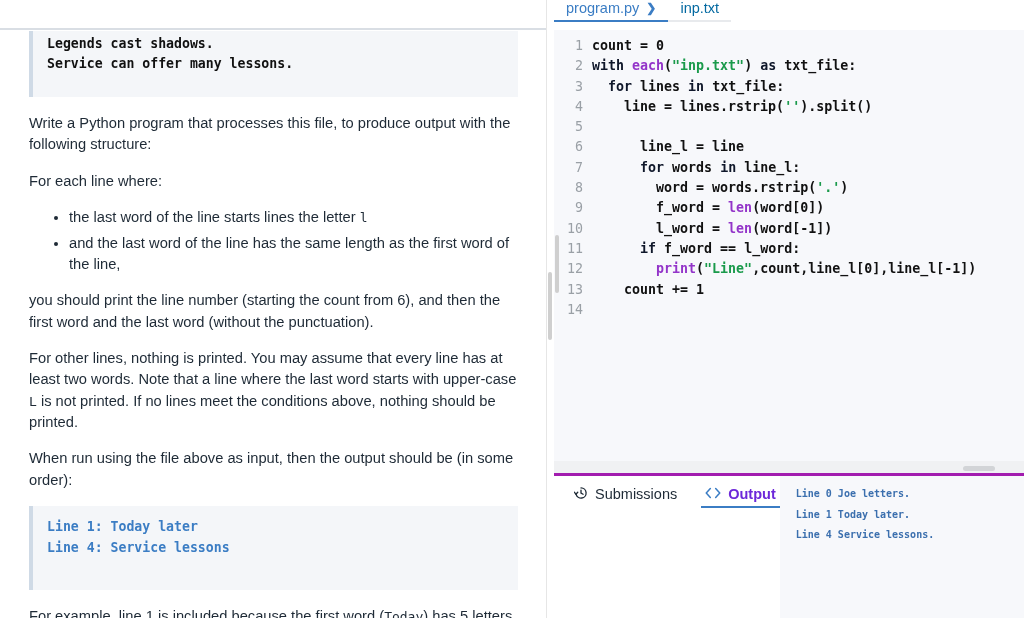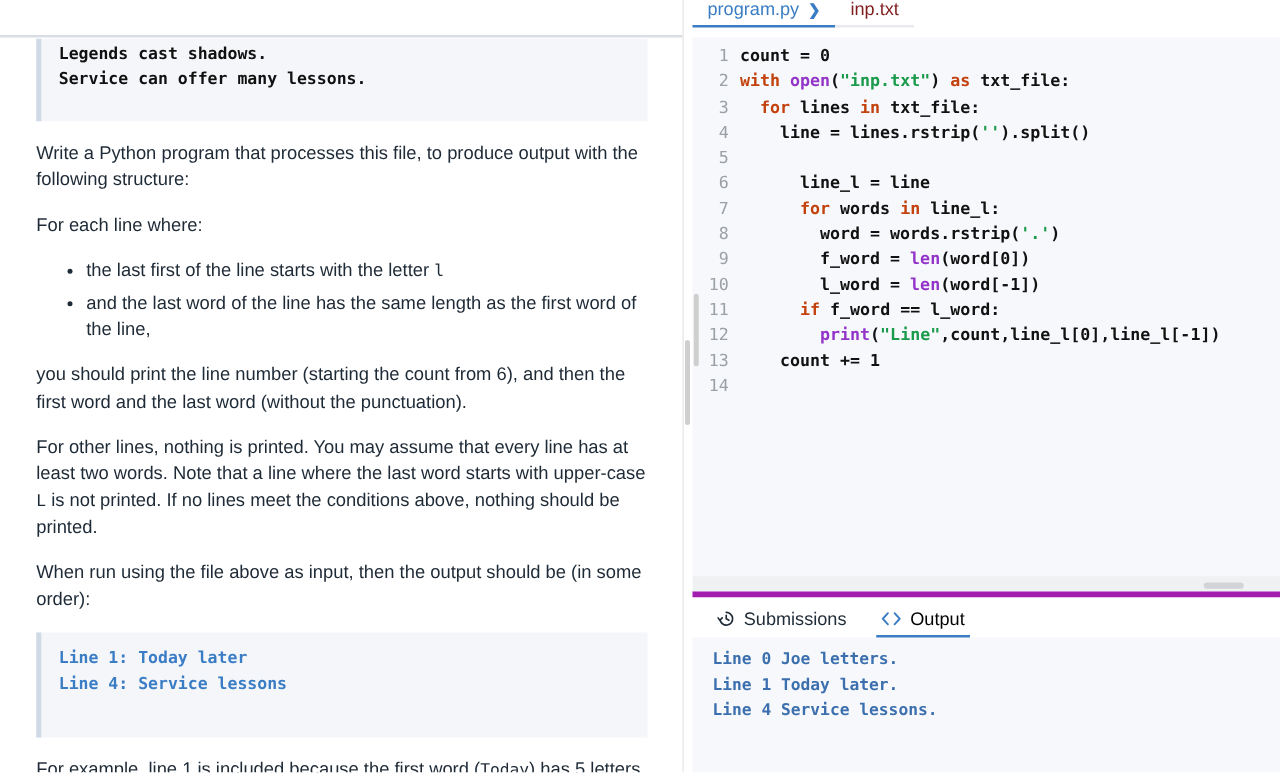--- a/index.html
+++ b/index.html
@@ -106,21 +106,21 @@
   .editor-tabs {
     height: 30px; display: flex; align-items: flex-start;
     position: relative; flex: 0 0 auto;
     background: #ffffff;
   }
   .etab {
     font-size: 14.5px;
     padding: 0 12px 6px 12px;
     display: flex; align-items: center; gap: 7px;
     position: relative; cursor: pointer;
-    color: #7f1d1d;
+    color: #0369a1;
   }
   .etab.active { color: #3b7dc4; }
   .etab.active::after {
     content: ""; position: absolute; left: 0; right: 0; bottom: 0;
     height: 2px; background: #3b7dc4;
   }
   .etab.inactive::after {
     content: ""; position: absolute; left: 0; right: 0; bottom: 0;
     height: 2px; background: #e8eaed;
   }
@@ -139,21 +139,21 @@
     font-size: 13.3px;
     line-height: 20.3px;
   }
   .cline { display: flex; white-space: pre; }
   .ln {
     width: 38px; flex: 0 0 38px; text-align: right;
     color: #9aa0a6; padding-right: 9px;
     user-select: none;
   }
   .ctext { color: #111111; font-weight: bold; }
-  .kw  { color: #c2410c; }
+  .kw  { color: #0f172a; }
   .bi  { color: #9334c9; }
   .st  { color: #1a9a4b; }
   .num { color: #111111; }
 
   .editor-scroll-thumb {
     position: absolute; left: 1px; top: 205px;
     width: 4px; height: 58px;
     background: #cfcfcf; border-radius: 3px;
   }
   .editor-hdrag {
@@ -161,48 +161,48 @@
     width: 32px; height: 5px;
     background: #d2d4d7; border-radius: 3px;
   }
   .editor-bottom-strip {
     position: absolute; left: 0; right: 0; bottom: 0;
     height: 12px; background: #f0f1f3;
   }
 
   .console {
     flex: 1 1 auto;
-    display: flex; flex-direction: column;
-    background: #ffffff;
-    border-top: 5px solid #a21caf;
+    display: flex; flex-direction: row;
+    background: #ffffff;
+    border-top: 3px solid #a21caf;
     justify-content: space-between;
   }
   .console-tabs {
     height: 32px; display: flex; align-items: flex-end;
     padding-left: 16px; gap: 20px;
     background: #ffffff;
   }
   .ctab {
     font-size: 14.5px; padding: 0 4px 6px 4px;
     display: flex; align-items: center; gap: 7px;
     position: relative; cursor: pointer; color: #1e2a36;
   }
-  .ctab.active { color: #000000; }
+  .ctab.active { color: #6d28d9; font-weight: bold; }
   .ctab.active::after {
     content: ""; position: absolute; left: 0; right: 0; bottom: 0;
     height: 2.5px; background: #3b7dc4;
   }
   .ctab-icon { font-size: 13px; line-height: 1; }
 
   .console-body {
     flex: 1 1 auto;
     background: #f7f8fb;
     padding: 8px 0 0 16px;
     font-family: "DejaVu Sans Mono", monospace;
-    font-size: 13px;
+    font-size: 10px;
     line-height: 20.5px;
     color: #3b6fae;
     font-weight: bold;
     white-space: pre;
     overflow: hidden;
   }
 </style>
 </head>
 <body>
 
@@ -220,21 +220,21 @@
     <div class="problem-body prose">
 
       <div class="codeblock scrolled-top">Legends cast shadows.
 Service can offer many lessons.</div>
 
       <p>Write a Python program that processes this file, to produce output with the following structure:</p>
 
       <p>For each line where:</p>
 
       <ul>
-        <li><span>the last first of the line starts with the letter </span><code>l</code></li>
+        <li><span>the last word of the line starts lines the letter </span><code>l</code></li>
         <li>and the last word of the line has the same length as the first word of the line,</li>
       </ul>
 
       <p>you should print the line number (starting the count from 6), and then the first word and the last word (without the punctuation).</p>
 
       <p><span>For other lines, nothing is printed. You may assume that every line has at least two words. Note that a line where the last word starts with upper-case </span><code>L</code><span> is not printed. If no lines meet the conditions above, nothing should be printed.</span></p>
 
       <p>When run using the file above as input, then the output should be (in some order):</p>
 
       <div class="codeblock sample">Line 1: Today later
@@ -257,21 +257,21 @@
         <span class="chev">❯</span>
       </div>
       <div class="etab inactive">
         <span>inp.txt</span>
       </div>
     </div>
 
     <div class="editor-wrap">
       <div class="editor" id="code-editor">
           <div class="cline"><span class="ln">1</span><span class="ctext"><span class="ctext">count = </span><span class="num">0</span></span></div>
-          <div class="cline"><span class="ln">2</span><span class="ctext"><span class="kw">with </span><span class="bi">open</span><span class="ctext">(</span><span class="st">"inp.txt"</span><span class="ctext">) </span><span class="kw">as </span><span class="ctext">txt_file:</span></span></div>
+          <div class="cline"><span class="ln">2</span><span class="ctext"><span class="kw">with </span><span class="bi">each</span><span class="ctext">(</span><span class="st">"inp.txt"</span><span class="ctext">) </span><span class="kw">as </span><span class="ctext">txt_file:</span></span></div>
           <div class="cline"><span class="ln">3</span><span class="ctext"><span class="ctext">  </span><span class="kw">for </span><span class="ctext">lines </span><span class="kw">in </span><span class="ctext">txt_file:</span></span></div>
           <div class="cline"><span class="ln">4</span><span class="ctext"><span class="ctext">    line = lines.rstrip(</span><span class="st">''</span><span class="ctext">).split()</span></span></div>
           <div class="cline"><span class="ln">5</span></div>
           <div class="cline"><span class="ln">6</span><span class="ctext"><span class="ctext">      line_l = line</span></span></div>
           <div class="cline"><span class="ln">7</span><span class="ctext"><span class="ctext">      </span><span class="kw">for </span><span class="ctext">words </span><span class="kw">in </span><span class="ctext">line_l:</span></span></div>
           <div class="cline"><span class="ln">8</span><span class="ctext"><span class="ctext">        word = words.rstrip(</span><span class="st">'.'</span><span class="ctext">)</span></span></div>
           <div class="cline"><span class="ln">9</span><span class="ctext"><span class="ctext">        f_word = </span><span class="bi">len</span><span class="ctext">(word[</span><span class="num">0</span><span class="ctext">])</span></span></div>
           <div class="cline"><span class="ln">10</span><span class="ctext"><span class="ctext">        l_word = </span><span class="bi">len</span><span class="ctext">(word[</span><span class="num">-1</span><span class="ctext">])</span></span></div>
           <div class="cline"><span class="ln">11</span><span class="ctext"><span class="ctext">      </span><span class="kw">if </span><span class="ctext">f_word == l_word:</span></span></div>
           <div class="cline"><span class="ln">12</span><span class="ctext"><span class="ctext">        </span><span class="bi">print</span><span class="ctext">(</span><span class="st">"Line"</span><span class="ctext">,count,line_l[</span><span class="num">0</span><span class="ctext">],line_l[</span><span class="num">-1</span><span class="ctext">])</span></span></div>

